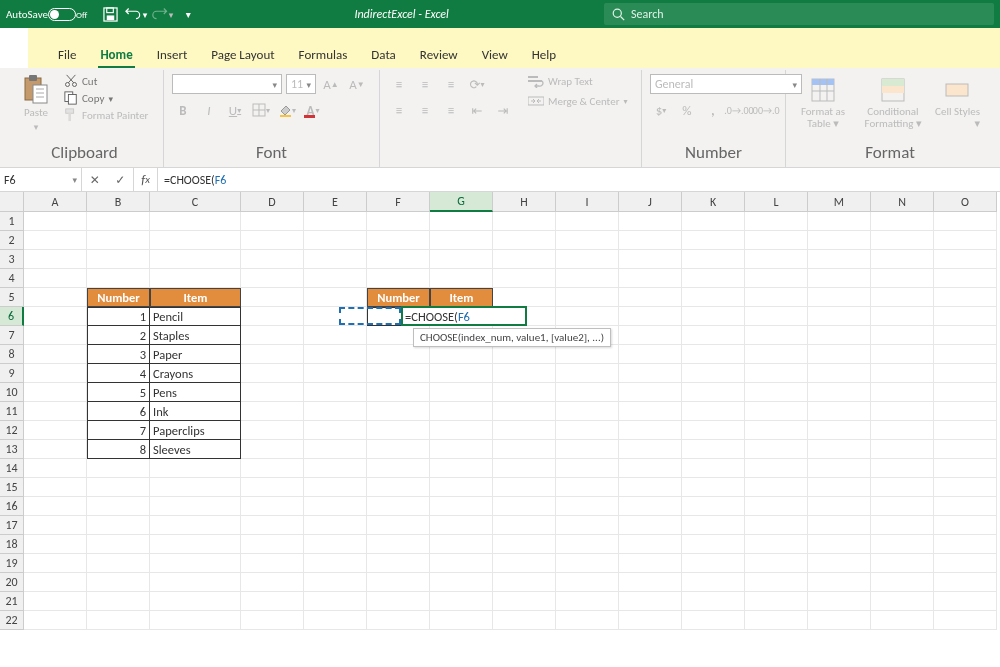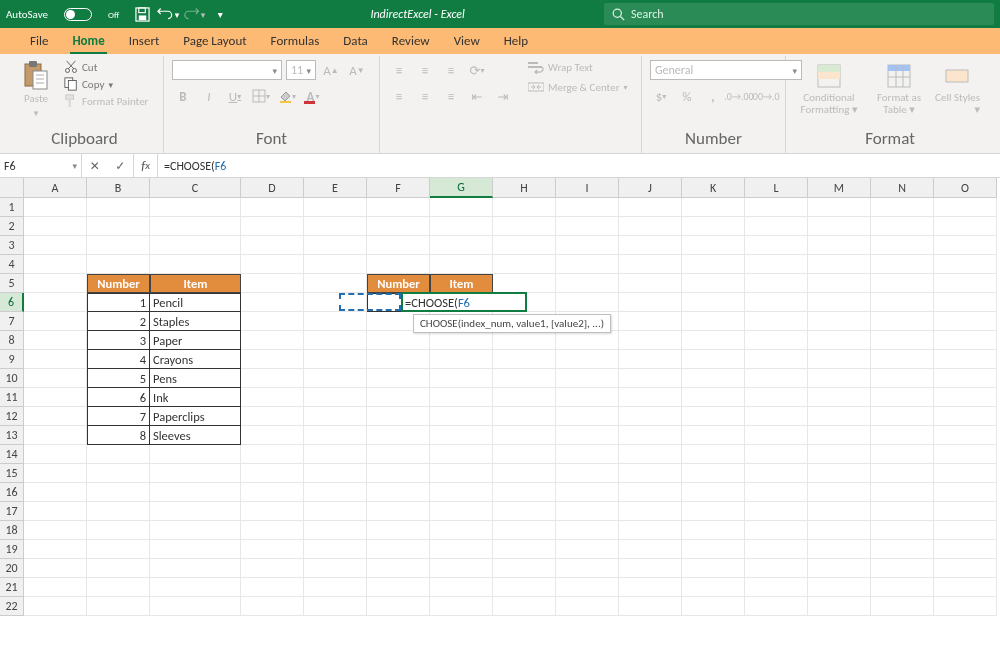--- a/index.html
+++ b/index.html
@@ -1,30 +1,30 @@
 <!DOCTYPE html>
 <html><head>
 <meta charset="utf-8">
 <style>
   * { box-sizing: border-box; margin: 0; padding: 0; font-family: "Segoe UI", Calibri, sans-serif; }
   body { width: 1000px; height: 667px; background: #fff; overflow: hidden; font-size: 12px; color: #333; }
 
   
   .titlebar { height: 28px; background: #107c41; display: flex; align-items: center; color: #fff; padding: 0 6px; }
   .titlebar .left { display: flex; gap: 6px; align-items: center; }
-  .autosave { display: flex; align-items: center; gap: 16px; font-size: 11px; justify-content: space-between; }
+  .autosave { display: flex; align-items: center; gap: 0; font-size: 11px; justify-content: space-between; }
   .autosave .toggle { width: 28px; height: 13px; border: 1px solid #fff; border-radius: 8px; display: flex; align-items: center; position: relative; }
   .autosave .toggle .knob { width: 9px; height: 9px; background: #fff; border-radius: 50%; margin-left: 1px; }
   .qat { display: flex; gap: 4px; align-items: center; margin-left: 6px; }
   .qat .btn { width: 22px; height: 22px; display: flex; align-items: center; justify-content: center; }
   .titlebar .center { flex: 1; text-align: center; font-size: 12px; font-style: italic; }
   .searchbox { width: 390px; height: 22px; background: #2b8b57; border-radius: 2px; display: flex; align-items: center; padding: 0 8px; gap: 6px; font-size: 12px; color: #dff3e6; }
 
   
-  .tabs { height: 26px; background: #fdba74; display: flex; align-items: flex-end; padding-left: 18px; gap: 0; border-bottom: 0; }
+  .tabs { height: 40px; background: #fef9c3; display: flex; align-items: flex-end; padding-left: 18px; gap: 0; border-bottom: 0; margin-left: 28px; }
   .tab { padding: 4px 12px 6px; font-size: 13px; color: #333; cursor: pointer; }
   .tab.active { color: #107c41; font-weight: 600; position: relative; }
   .tab.active::after { content: ""; position: absolute; left: 10px; right: 10px; bottom: 0; height: 2px; background: #107c41; }
 
   
   .ribbon { height: 100px; background: #f3f2f1; border-bottom: 1px solid #d6d6d6; display: flex; padding: 2px 6px 0; }
   .group { padding: 4px 8px 2px; border-right: 1px solid #d6d6d6; display: flex; flex-direction: column; }
   .group:last-child { border-right: none; }
   .group-body { display: flex; gap: 6px; flex: 1; align-items: flex-start; }
   .group-label { text-align: center; font-size: 17px; color: #666; padding: 2px 0; position: relative; }
@@ -261,41 +261,41 @@
         <div class="small-btn disabled" style="font-weight:700">,</div>
         <div class="small-btn disabled" style="font-size:10px">.0→.00</div>
         <div class="small-btn disabled" style="font-size:10px">.00→.0</div>
       </div>
     </div>
     <div class="group-label">Number</div>
   </div>
 
   <div class="group" style="flex:1">
     <div class="group-body">
-      <div class="vbtn disabled" style="width:70px">
-        <div class="icon">
-            <svg width="26" height="26" viewBox="0 0 26 26">
-              <rect x="2" y="2" width="22" height="22" fill="none" stroke="#bbb"></rect>
-              <rect x="2" y="2" width="22" height="7" fill="#d9ead3"></rect>
-              <rect x="2" y="9" width="22" height="7" fill="#fce5cd"></rect>
-            </svg>
-          </div>
-        <span style="word-break:break-word;text-align:center;line-height:1.1"><span>Conditional Formatting</span> ▾</span>
-      </div>
       <div class="vbtn disabled" style="width:58px">
         <div class="icon">
             <svg width="26" height="26" viewBox="0 0 26 26">
               <rect x="2" y="2" width="22" height="22" fill="none" stroke="#bbb"></rect>
               <rect x="2" y="2" width="22" height="6" fill="#a4c2f4"></rect>
               <line x1="2" y1="14" x2="24" y2="14" stroke="#bbb"></line>
               <line x1="10" y1="2" x2="10" y2="24" stroke="#bbb"></line>
               <line x1="17" y1="2" x2="17" y2="24" stroke="#bbb"></line>
             </svg>
           </div>
         <span style="text-align:center;line-height:1.1"><span>Format as Table</span> ▾</span>
+      </div>
+      <div class="vbtn disabled" style="width:70px">
+        <div class="icon">
+            <svg width="26" height="26" viewBox="0 0 26 26">
+              <rect x="2" y="2" width="22" height="22" fill="none" stroke="#bbb"></rect>
+              <rect x="2" y="2" width="22" height="7" fill="#d9ead3"></rect>
+              <rect x="2" y="9" width="22" height="7" fill="#fce5cd"></rect>
+            </svg>
+          </div>
+        <span style="word-break:break-word;text-align:center;line-height:1.1"><span>Conditional Formatting</span> ▾</span>
       </div>
       <div class="vbtn disabled" style="width:46px">
         <div class="icon">
             <svg width="26" height="26" viewBox="0 0 26 26">
               <rect x="2" y="7" width="22" height="12" fill="#fce5cd" stroke="#bbb"></rect>
             </svg>
           </div>
         <span style="text-align:right;line-height:1.1"><span>Cell Styles</span> ▾</span>
       </div>
     </div>

